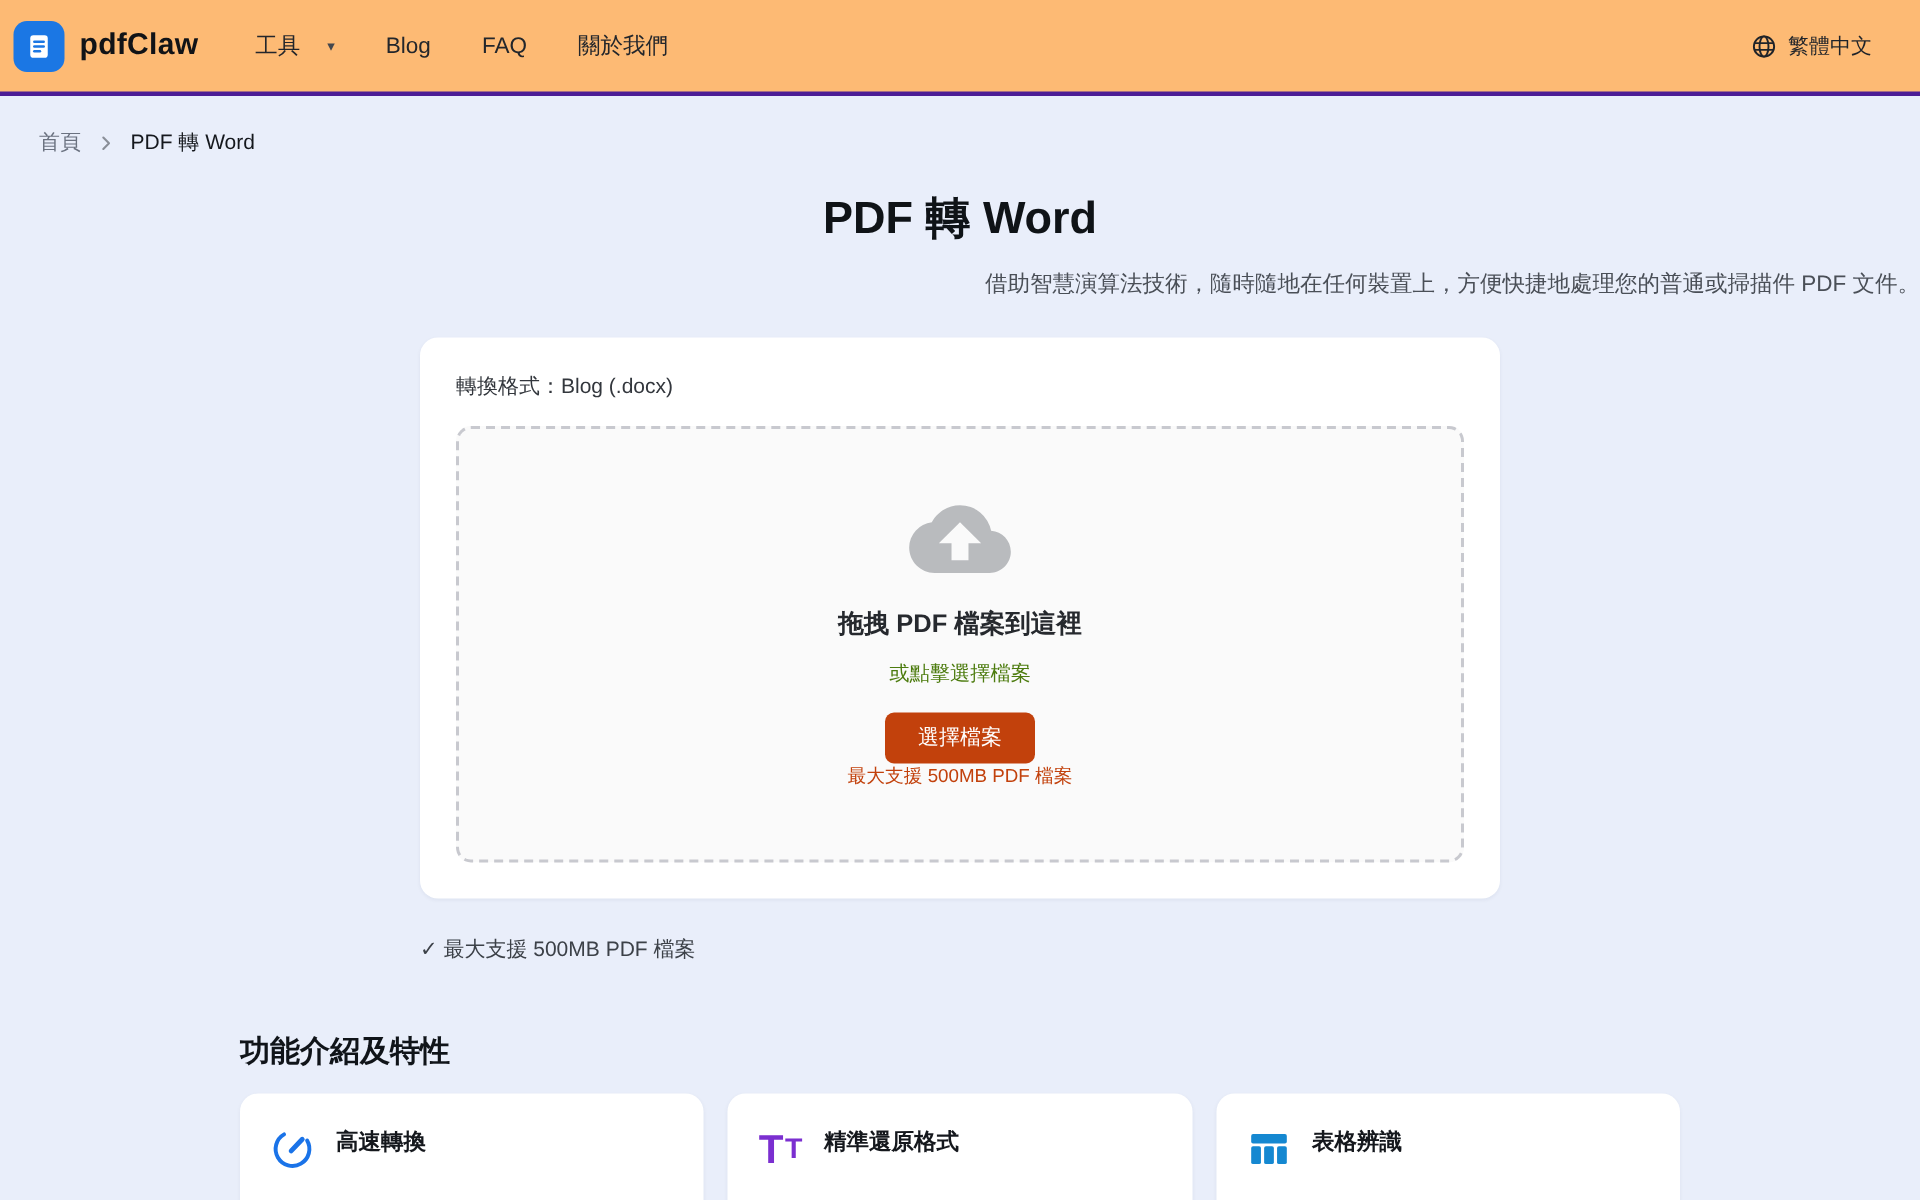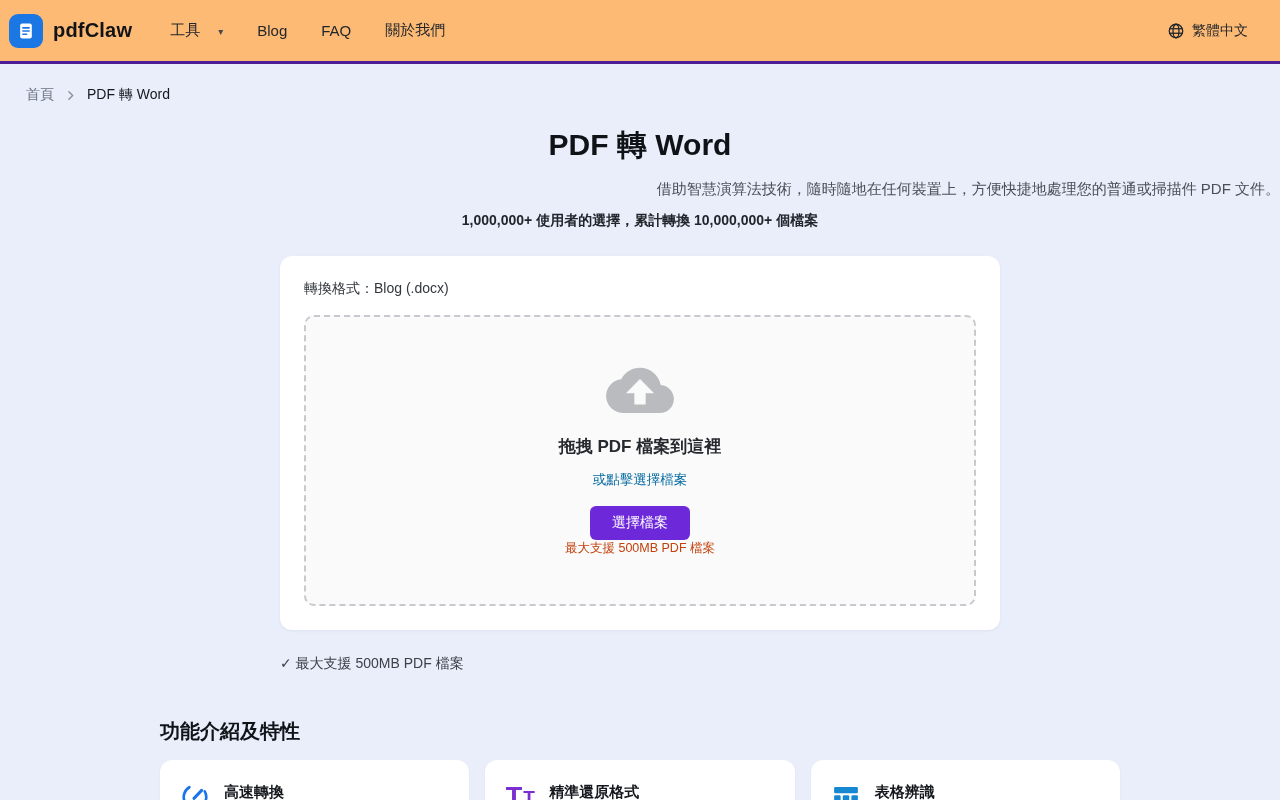--- a/index.html
+++ b/index.html
@@ -63,24 +63,24 @@
   .dropzone {
     margin-top: 17px;
     height: 291px;
     border: 2px dashed #c8c9cf;
     border-radius: 10px;
     background: #fafafa;
     display: flex; flex-direction: column; align-items: center; justify-content: center;
     cursor: pointer;
   }
   .drop-title { margin-top: 22px; font-size: 17px; font-weight: 600; color: #26292e; }
-  .drop-subtitle { margin-top: 13px; font-size: 13.5px; color: #0369a1; }
+  .drop-subtitle { margin-top: 13px; font-size: 13.5px; color: #4d7c0f; }
   .choose-btn {
     margin-top: 17px;
-    background: #6d28d9; color: #ffffff;
+    background: #c2410c; color: #ffffff;
     border: none; border-radius: 6px;
     font-family: inherit;
     font-size: 14px; font-weight: 500;
     padding: 8px 22px;
     cursor: pointer;
   }
   .size-note { font-size: 12.5px; color: #c2410c; }
   .card-footnote {
     width: 720px; margin: 25px auto 0;
     font-size: 14px; color: #3c4148;
@@ -154,21 +154,20 @@
   <a class="crumb-home">首頁</a>
   <svg width="13" height="13" viewBox="0 0 24 24" fill="none" stroke="#8a8f98" stroke-width="2.6" stroke-linecap="round" stroke-linejoin="round" aria-hidden="true">
     <polyline points="9 5 16 12 9 19"></polyline>
   </svg>
   <span class="crumb-current">PDF 轉 Word</span>
 </nav>
 
 <section class="hero">
   <h1>PDF 轉 Word</h1>
   <p class="hero-subtitle">借助智慧演算法技術，隨時隨地在任何裝置上，方便快捷地處理您的普通或掃描件 PDF 文件。</p>
-  <p class="hero-stats">1,000,000+ 使用者的選擇，累計轉換 10,000,000+ 個檔案</p>
 </section>
 
 <section class="upload-card">
   <div class="format-label">轉換格式：Blog (.docx)</div>
 
   <div class="dropzone">
     <svg width="68" height="48" viewBox="0 0 24 17" aria-hidden="true">
       <path fill="#b9bbbe" d="M19.35 7.04A7.49 7.49 0 0 0 12 1C9.11 1 6.6 2.64 5.35 5.04A5.994 5.994 0 0 0 0 11c0 3.31 2.69 6 6 6h13c2.76 0 5-2.24 5-5 0-2.64-2.05-4.78-4.65-4.96zM14 10v4h-4v-4H7l5-5 5 5h-3z"></path>
     </svg>
     <div class="drop-title">拖拽 PDF 檔案到這裡</div>

